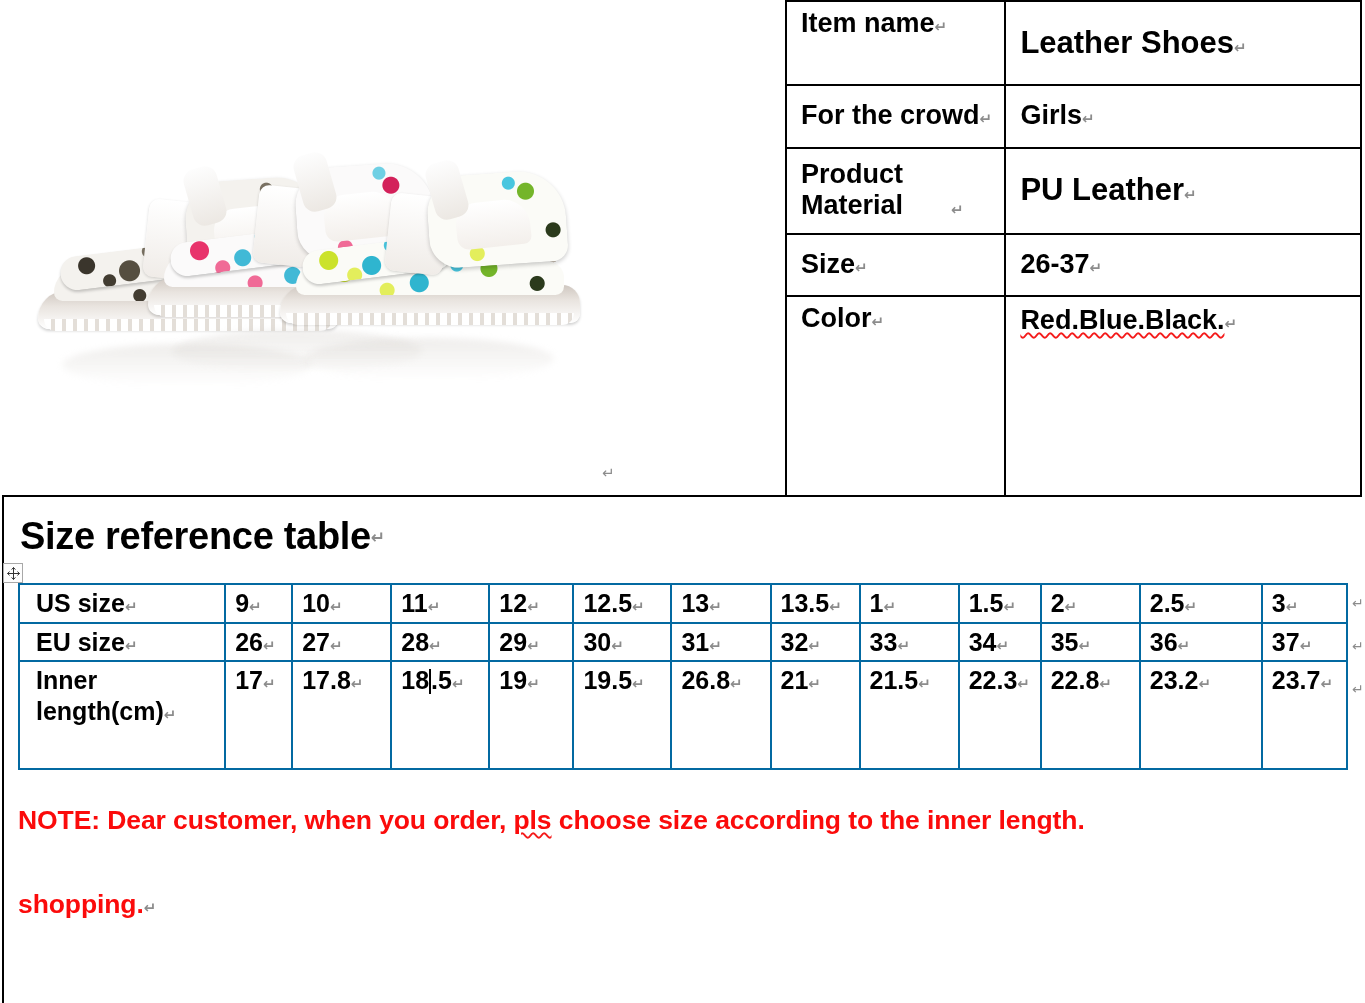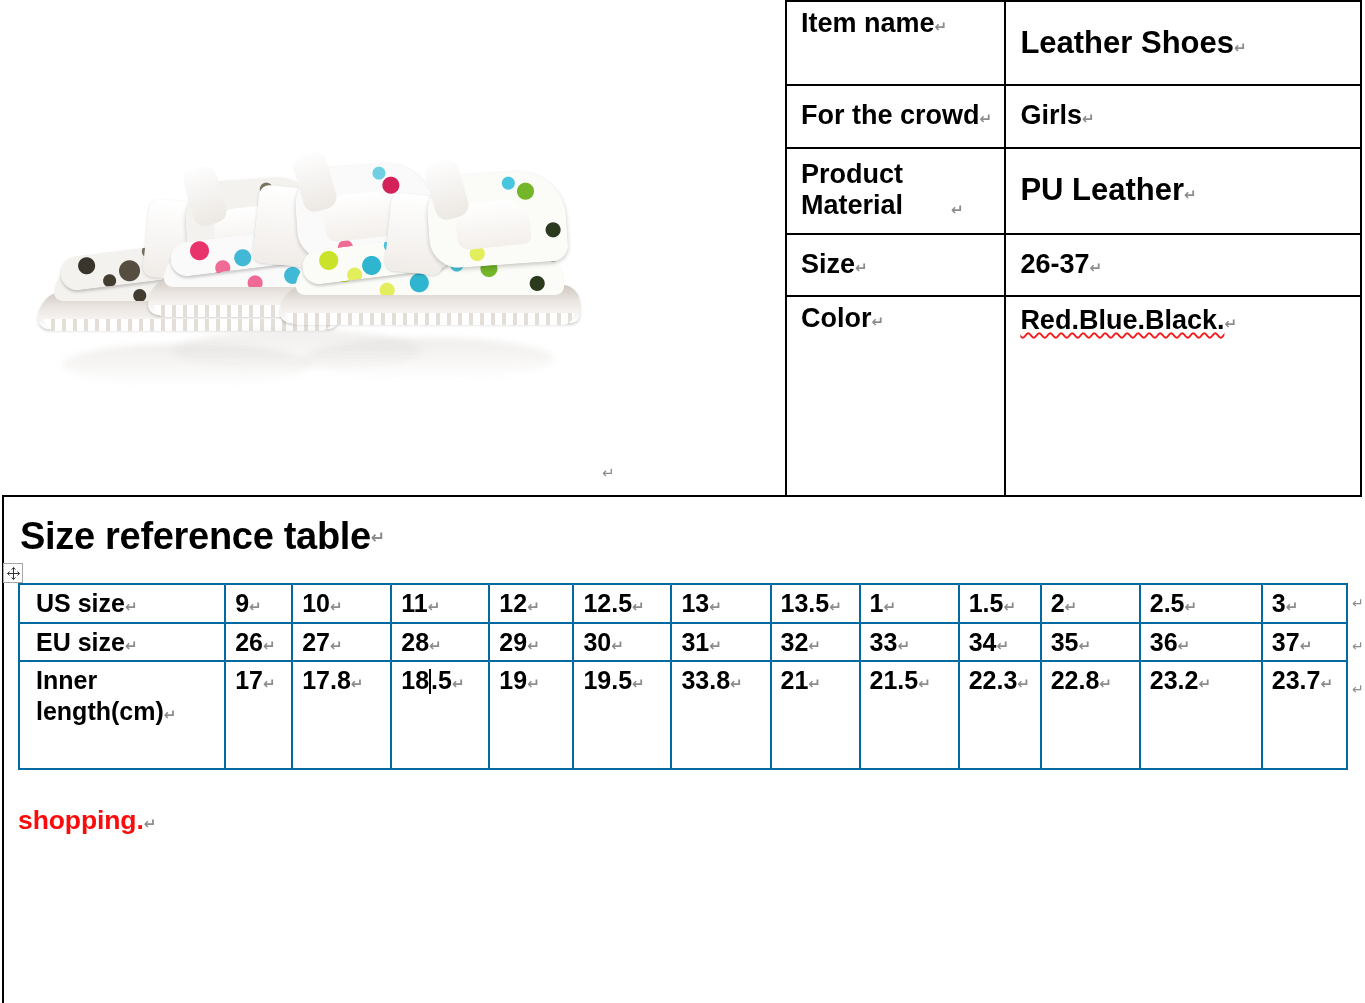--- a/index.html
+++ b/index.html
@@ -380,32 +380,35 @@
       <td><span>36</span><span class="pilcrow">↵</span></td>
       <td><span>37</span><span class="pilcrow">↵</span></td>
     </tr>
     <tr class="r3">
       <td class="rowhead"><span>Inner length(cm)</span><span class="pilcrow">↵</span></td>
       <td><span>17</span><span class="pilcrow">↵</span></td>
       <td><span>17.8</span><span class="pilcrow">↵</span></td>
       <td><span>18</span><span class="caret"></span><span>.5</span><span class="pilcrow">↵</span></td>
       <td><span>19</span><span class="pilcrow">↵</span></td>
       <td><span>19.5</span><span class="pilcrow">↵</span></td>
-      <td><span>33.8</span><span class="pilcrow">↵</span></td>
+      <td><span>26.8</span><span class="pilcrow">↵</span></td>
       <td><span>21</span><span class="pilcrow">↵</span></td>
       <td><span>21.5</span><span class="pilcrow">↵</span></td>
       <td><span>22.3</span><span class="pilcrow">↵</span></td>
       <td><span>22.8</span><span class="pilcrow">↵</span></td>
       <td><span>23.2</span><span class="pilcrow">↵</span></td>
       <td><span>23.7</span><span class="pilcrow">↵</span></td>
     </tr>
   </tbody>
     </table>
 
   <span class="outer-pilcrow" style="left:1352px;top:595px">↵</span>
   <span class="outer-pilcrow" style="left:1352px;top:638px">↵</span>
   <span class="outer-pilcrow" style="left:1352px;top:681px">↵</span>
 
   <div class="note">
+    <p>
+      <span>NOTE: Dear customer, when you order, </span><span class="wavy-red">pls</span><span> choose size according to the inner length.</span>
+    </p>
     <p><span>shopping.</span><span class="pilcrow">↵</span></p>
   </div>
 
 </div>
 
 </body></html>

